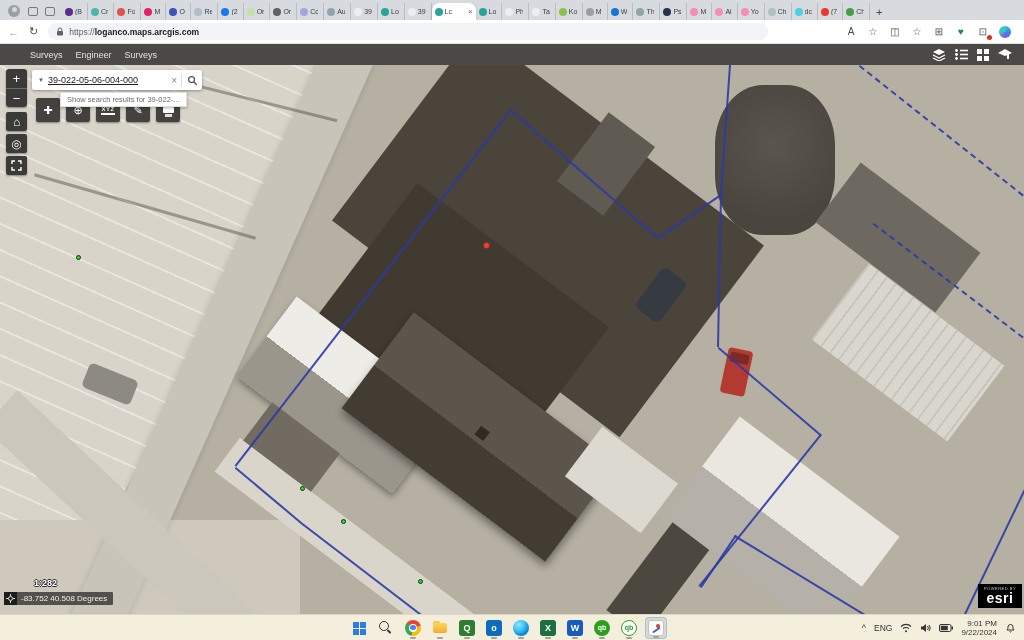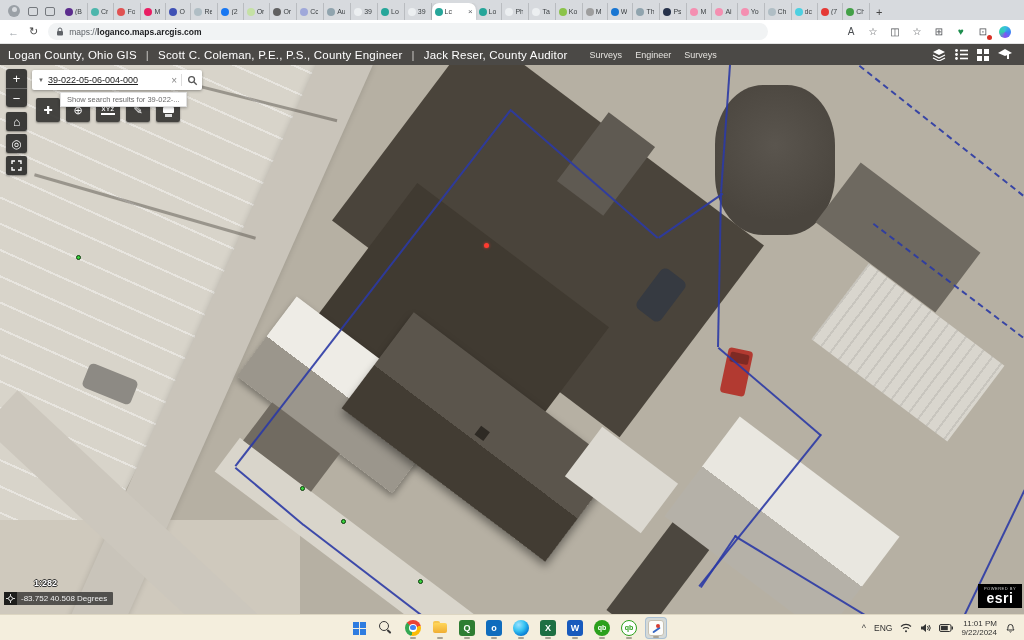--- a/index.html
+++ b/index.html
@@ -333,21 +333,21 @@
   </div>
 
   <div class="urlbar">
     <span class="navglyph">←</span>
     <span class="navglyph en">↻</span>
     <div class="urlpill">
       <svg width="8" height="9" viewBox="0 0 8 9">
           <rect x="1" y="4" width="6" height="4.5" rx="1" fill="#5f6368"></rect>
           <path d="M2.2 4V2.8a1.8 1.8 0 0 1 3.6 0V4" fill="none" stroke="#5f6368" stroke-width="1"></path>
         </svg>
-      <span>maps://</span>
+      <span>https://</span>
         <span class="u-host">loganco.maps.arcgis.com</span>
     </div>
     <div class="ebtns">
 
     <span class="ebtn">
           <span>A</span>
         </span>
         <span class="ebtn">
           <span>☆</span>
         </span>
@@ -366,26 +366,20 @@
         <span class="ebtn badged">
           <span>⊡</span>
         </span>
         <span class="ebtn copilot">
           <span></span>
         </span>
       </div>
   </div>
 
   <div class="gis-header">
-    <div class="titles">
-
-    <span class="tpart">Logan County, Ohio GIS</span>
-        <span class="tpart">Scott C. Coleman, P.E., P.S., County Engineer</span>
-        <span class="tpart">Jack Reser, County Auditor</span>
-      </div>
     <div class="navlinks">
 
     <span class="navlink">Surveys</span>
         <span class="navlink">Engineer</span>
         <span class="navlink">Surveys</span>
       </div>
     <div class="hicons">
       <span class="hicon">
         <svg width="14" height="12" viewBox="0 0 14 12">
             <path d="M7 0 13 3 7 6 1 3Z" fill="#fff"></path>
@@ -617,21 +611,21 @@
       <svg width="11" height="10" viewBox="0 0 11 10">
           <path d="M1 3.5h2L6 1v8L3 6.5H1Z" fill="#333"></path>
           <path d="M7.5 3a3 3 0 0 1 0 4M9 2a4.6 4.6 0 0 1 0 6" stroke="#333" fill="none" stroke-width="1"></path>
         </svg>
       <svg width="14" height="8" viewBox="0 0 14 8">
           <rect x="0.5" y="0.5" width="11.5" height="7" rx="1.5" fill="none" stroke="#333"></rect>
           <rect x="1.8" y="1.8" width="7" height="4.4" fill="#333"></rect>
           <rect x="12.6" y="2.5" width="1.4" height="3" fill="#333"></rect>
         </svg>
       <div class="tray-time">
-        <span>11:01 PM</span>
+        <span>9:01 PM</span>
         <span>9/22/2024</span>
       </div>
       <svg width="11" height="11" viewBox="0 0 11 11" fill="none" stroke="#333" stroke-width="1">
           <path d="M2 8h7c-.8-.8-1-1.8-1-3a2.5 2.5 0 0 0-5 0c0 1.2-.2 2.2-1 3Z"></path>
           <path d="M4.6 9.5a1 1 0 0 0 1.8 0"></path>
         </svg>
     </div>
   </div>
 </div>
 

